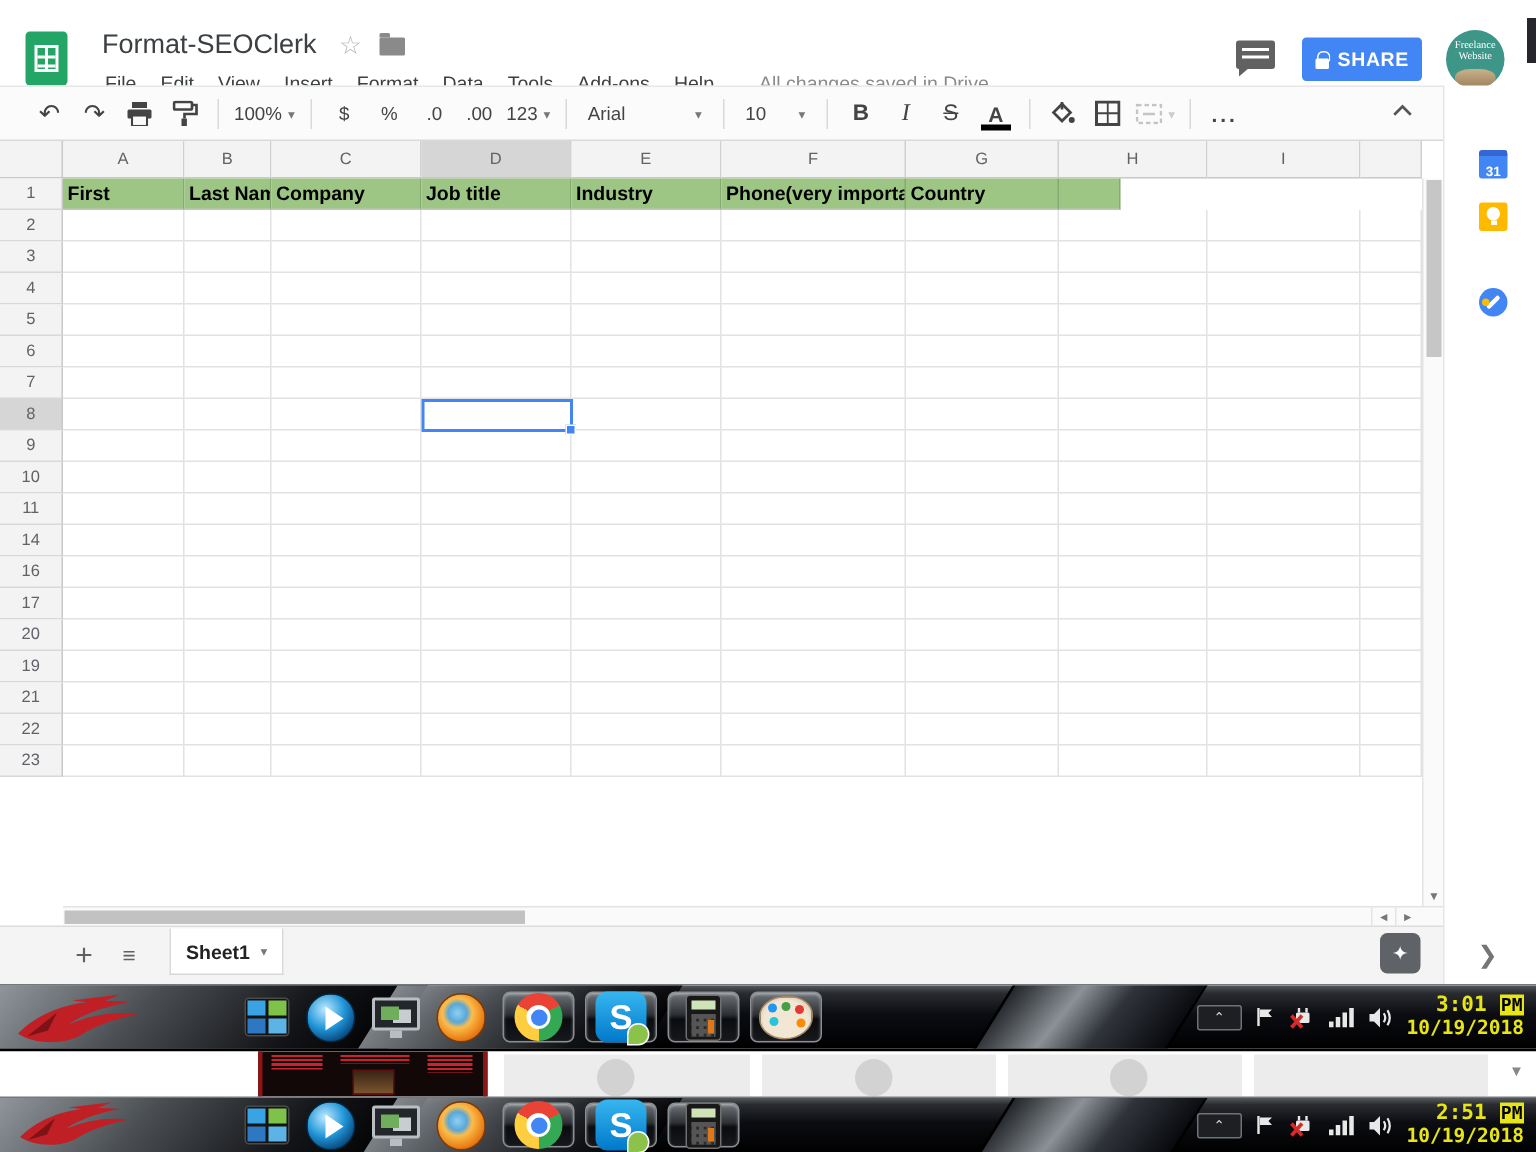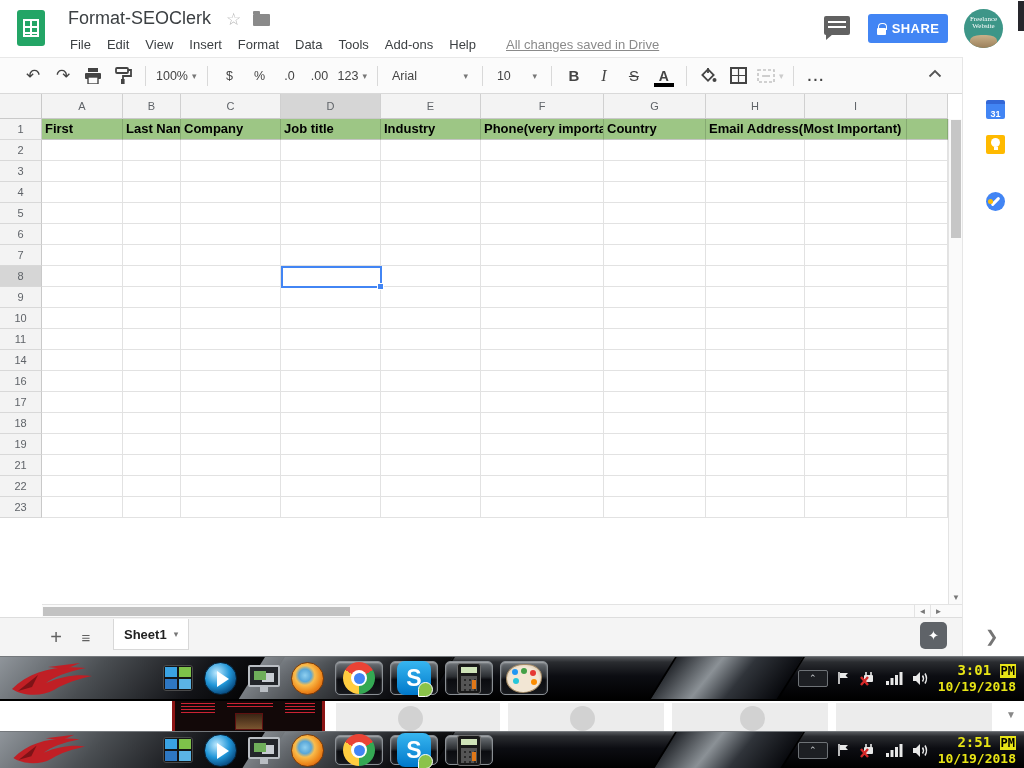--- a/index.html
+++ b/index.html
@@ -1,20 +1,20 @@
 <!DOCTYPE html>
 <html><head>
 <meta charset="utf-8">
 <style>
   * { margin:0; padding:0; box-sizing:border-box; }
   html,body { width:1024px; height:768px; overflow:hidden; font-family:"Liberation Sans", sans-serif; background:#fff; }
   .app { position:relative; width:1024px; height:768px; background:#fff; }
 
   
-  .gs-header { position:absolute; left:0; top:1px; width:1024px; height:57px; background:#fff; }
+  .gs-header { position:absolute; left:0; top:12px; width:1024px; height:57px; background:#fff; }
   .logo { position:absolute; left:17px; top:7px; width:30px; height:40px; }
   .logo-rect { position:absolute; left:0; top:2px; width:28px; height:36px; background:#23a566; border-radius:3px; }
   .logo-grid { position:absolute; left:6px; top:11px; width:16px; height:18px; border:2px solid #fff; }
   .logo-grid::before { content:""; position:absolute; left:50%; top:0; width:2px; height:100%; background:#fff; transform:translateX(-50%); }
   .logo-grid::after { content:""; position:absolute; top:33%; left:0; height:2px; width:100%; background:#fff; box-shadow:0 6px 0 #fff; }
   .doc-title { position:absolute; left:68px; top:7px; font-size:18px; color:#3c4043; }
   .star { position:absolute; left:226px; top:8px; font-size:17px; color:#b5b5b5; }
   .folder-ic { position:absolute; left:253px; top:13px; width:17px; height:12px; background:#8a8a8a; border-radius:1px; }
   .folder-ic::before { content:""; position:absolute; left:0; top:-3px; width:7px; height:3px; background:#8a8a8a; border-radius:1px 1px 0 0; }
   .menu-row { position:absolute; left:62px; top:32px; height:22px; display:flex; align-items:center; }
@@ -292,21 +292,20 @@
     <div class="rows-wrap" id="rows">
         <div class="g-row">
           <div class="row-cell">1</div>
           <div class="g-cell hdr" style="width: 81px;">First</div>
           <div class="g-cell hdr" style="width: 58px;">Last Name</div>
           <div class="g-cell hdr" style="width: 100px;">Company</div>
           <div class="g-cell hdr" style="width: 100px;">Job title</div>
           <div class="g-cell hdr" style="width: 100px;">Industry</div>
           <div class="g-cell hdr" style="width: 123px;">Phone(very important)</div>
           <div class="g-cell hdr" style="width: 102px;">Country</div>
-          <div class="g-cell hdr" style="width: 201px;">Email Address(Most Important)</div>
           <div class="g-cell hdr" style="width: 41px;"></div>
         </div>
         <div class="g-row">
           <div class="row-cell">2</div>
           <div class="g-cell" style="width: 81px;"></div>
           <div class="g-cell" style="width: 58px;"></div>
           <div class="g-cell" style="width: 100px;"></div>
           <div class="g-cell" style="width: 100px;"></div>
           <div class="g-cell" style="width: 100px;"></div>
           <div class="g-cell" style="width: 123px;"></div>
@@ -465,21 +464,21 @@
           <div class="g-cell" style="width: 100px;"></div>
           <div class="g-cell" style="width: 100px;"></div>
           <div class="g-cell" style="width: 100px;"></div>
           <div class="g-cell" style="width: 123px;"></div>
           <div class="g-cell" style="width: 102px;"></div>
           <div class="g-cell" style="width: 99px;"></div>
           <div class="g-cell" style="width: 102px;"></div>
           <div class="g-cell" style="width: 41px;"></div>
         </div>
         <div class="g-row">
-          <div class="row-cell">18</div>
+          <div class="row-cell">20</div>
           <div class="g-cell" style="width: 81px;"></div>
           <div class="g-cell" style="width: 58px;"></div>
           <div class="g-cell" style="width: 100px;"></div>
           <div class="g-cell" style="width: 100px;"></div>
           <div class="g-cell" style="width: 100px;"></div>
           <div class="g-cell" style="width: 123px;"></div>
           <div class="g-cell" style="width: 102px;"></div>
           <div class="g-cell" style="width: 99px;"></div>
           <div class="g-cell" style="width: 102px;"></div>
           <div class="g-cell" style="width: 41px;"></div>

